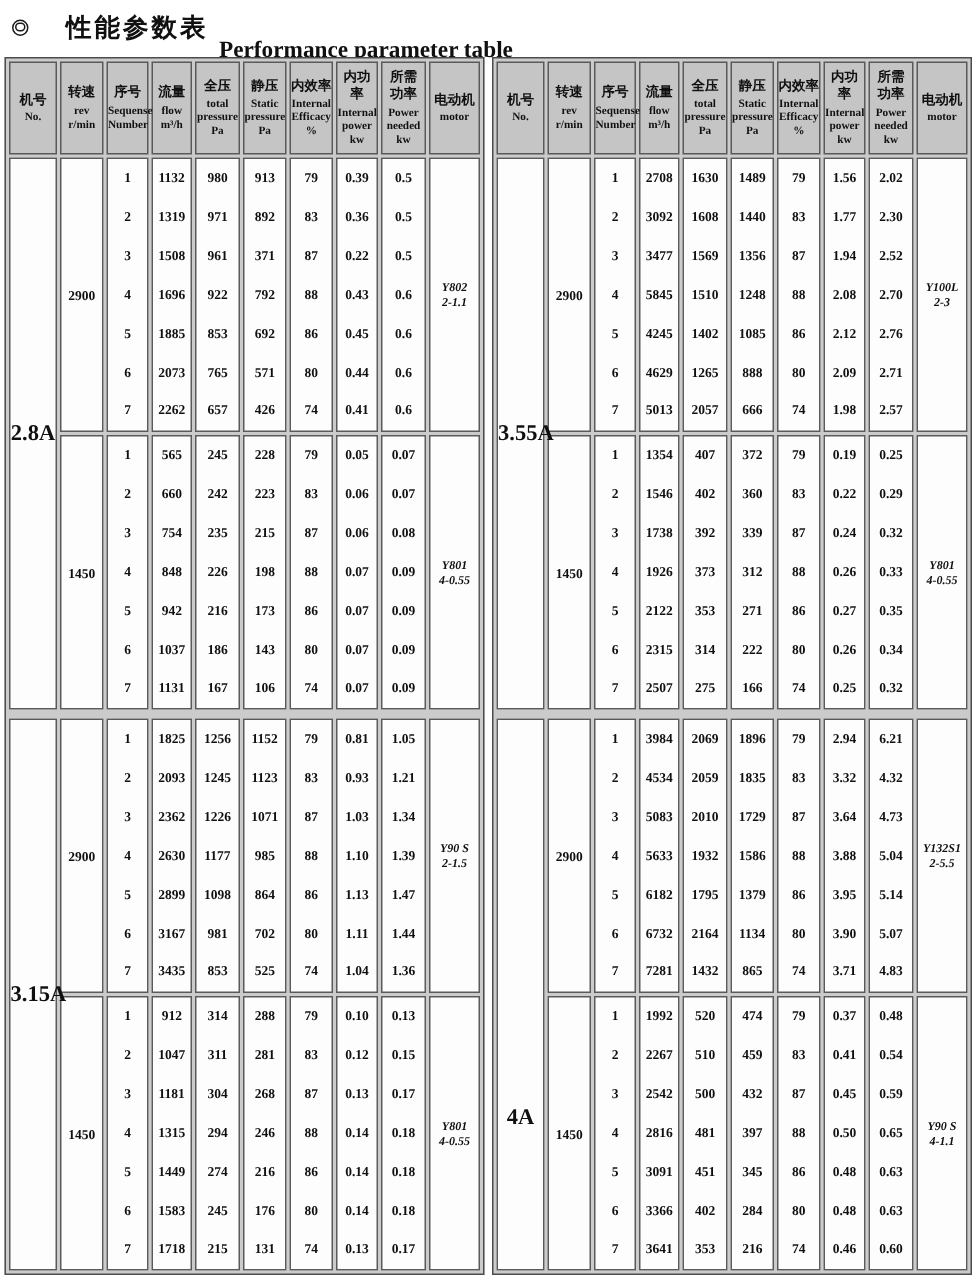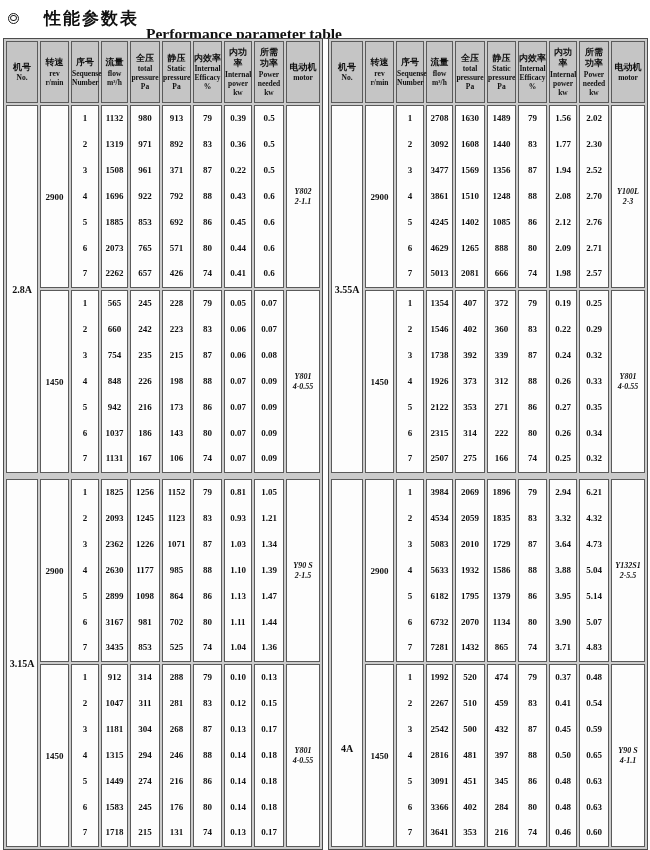--- a/index.html
+++ b/index.html
@@ -40,21 +40,21 @@
     padding:0;margin:0;
     text-align:center;vertical-align:middle;
     background:#fdfdfd;
     font-weight:bold;
   }
   table.ptable thead tr{height:62px;}
   table.ptable tbody tr.block-row{height:183px;}
   table.ptable th{background:#c5c5c5;}
   .h-zh{display:block;font-size:9px;line-height:1.2;white-space:pre-line;font-family:"DejaVu Sans", sans-serif;font-weight:bold;}
   .h-en{display:block;font-size:7.5px;line-height:1.2;white-space:pre-line;margin-top:1px;}
-  td.model-cell{background:#e3e3e3;font-size:10px;}
+  td.model-cell{background:#e3e3e3;font-size:15px;}
   td.model-cell.low{vertical-align:bottom;}
   td.model-cell.low .model-label{display:block;padding-bottom:92px;margin-top:12px;}
   td.speed-cell{font-size:9px;}
   td.motor-cell{font-size:8px;line-height:1.25;font-style:italic;}
   .vals{
     display:flex;flex-direction:column;justify-content:space-around;
     height:181px;
   }
   .vals div{font-size:9px;line-height:1;}
   tr.section-gap td{
@@ -571,35 +571,35 @@
               <div>5</div>
               <div>6</div>
               <div>7</div>
             </div>
           </td>
           <td>
             <div class="vals">
               <div>2708</div>
               <div>3092</div>
               <div>3477</div>
-              <div>3861</div>
+              <div>5845</div>
               <div>4245</div>
               <div>4629</div>
               <div>5013</div>
             </div>
           </td>
           <td>
             <div class="vals">
               <div>1630</div>
               <div>1608</div>
               <div>1569</div>
               <div>1510</div>
               <div>1402</div>
               <div>1265</div>
-              <div>2081</div>
+              <div>2057</div>
             </div>
           </td>
           <td>
             <div class="vals">
               <div>1489</div>
               <div>1440</div>
               <div>1356</div>
               <div>1248</div>
               <div>1085</div>
               <div>888</div>
@@ -758,21 +758,21 @@
               <div>7281</div>
             </div>
           </td>
           <td>
             <div class="vals">
               <div>2069</div>
               <div>2059</div>
               <div>2010</div>
               <div>1932</div>
               <div>1795</div>
-              <div>2070</div>
+              <div>2164</div>
               <div>1432</div>
             </div>
           </td>
           <td>
             <div class="vals">
               <div>1896</div>
               <div>1835</div>
               <div>1729</div>
               <div>1586</div>
               <div>1379</div>

